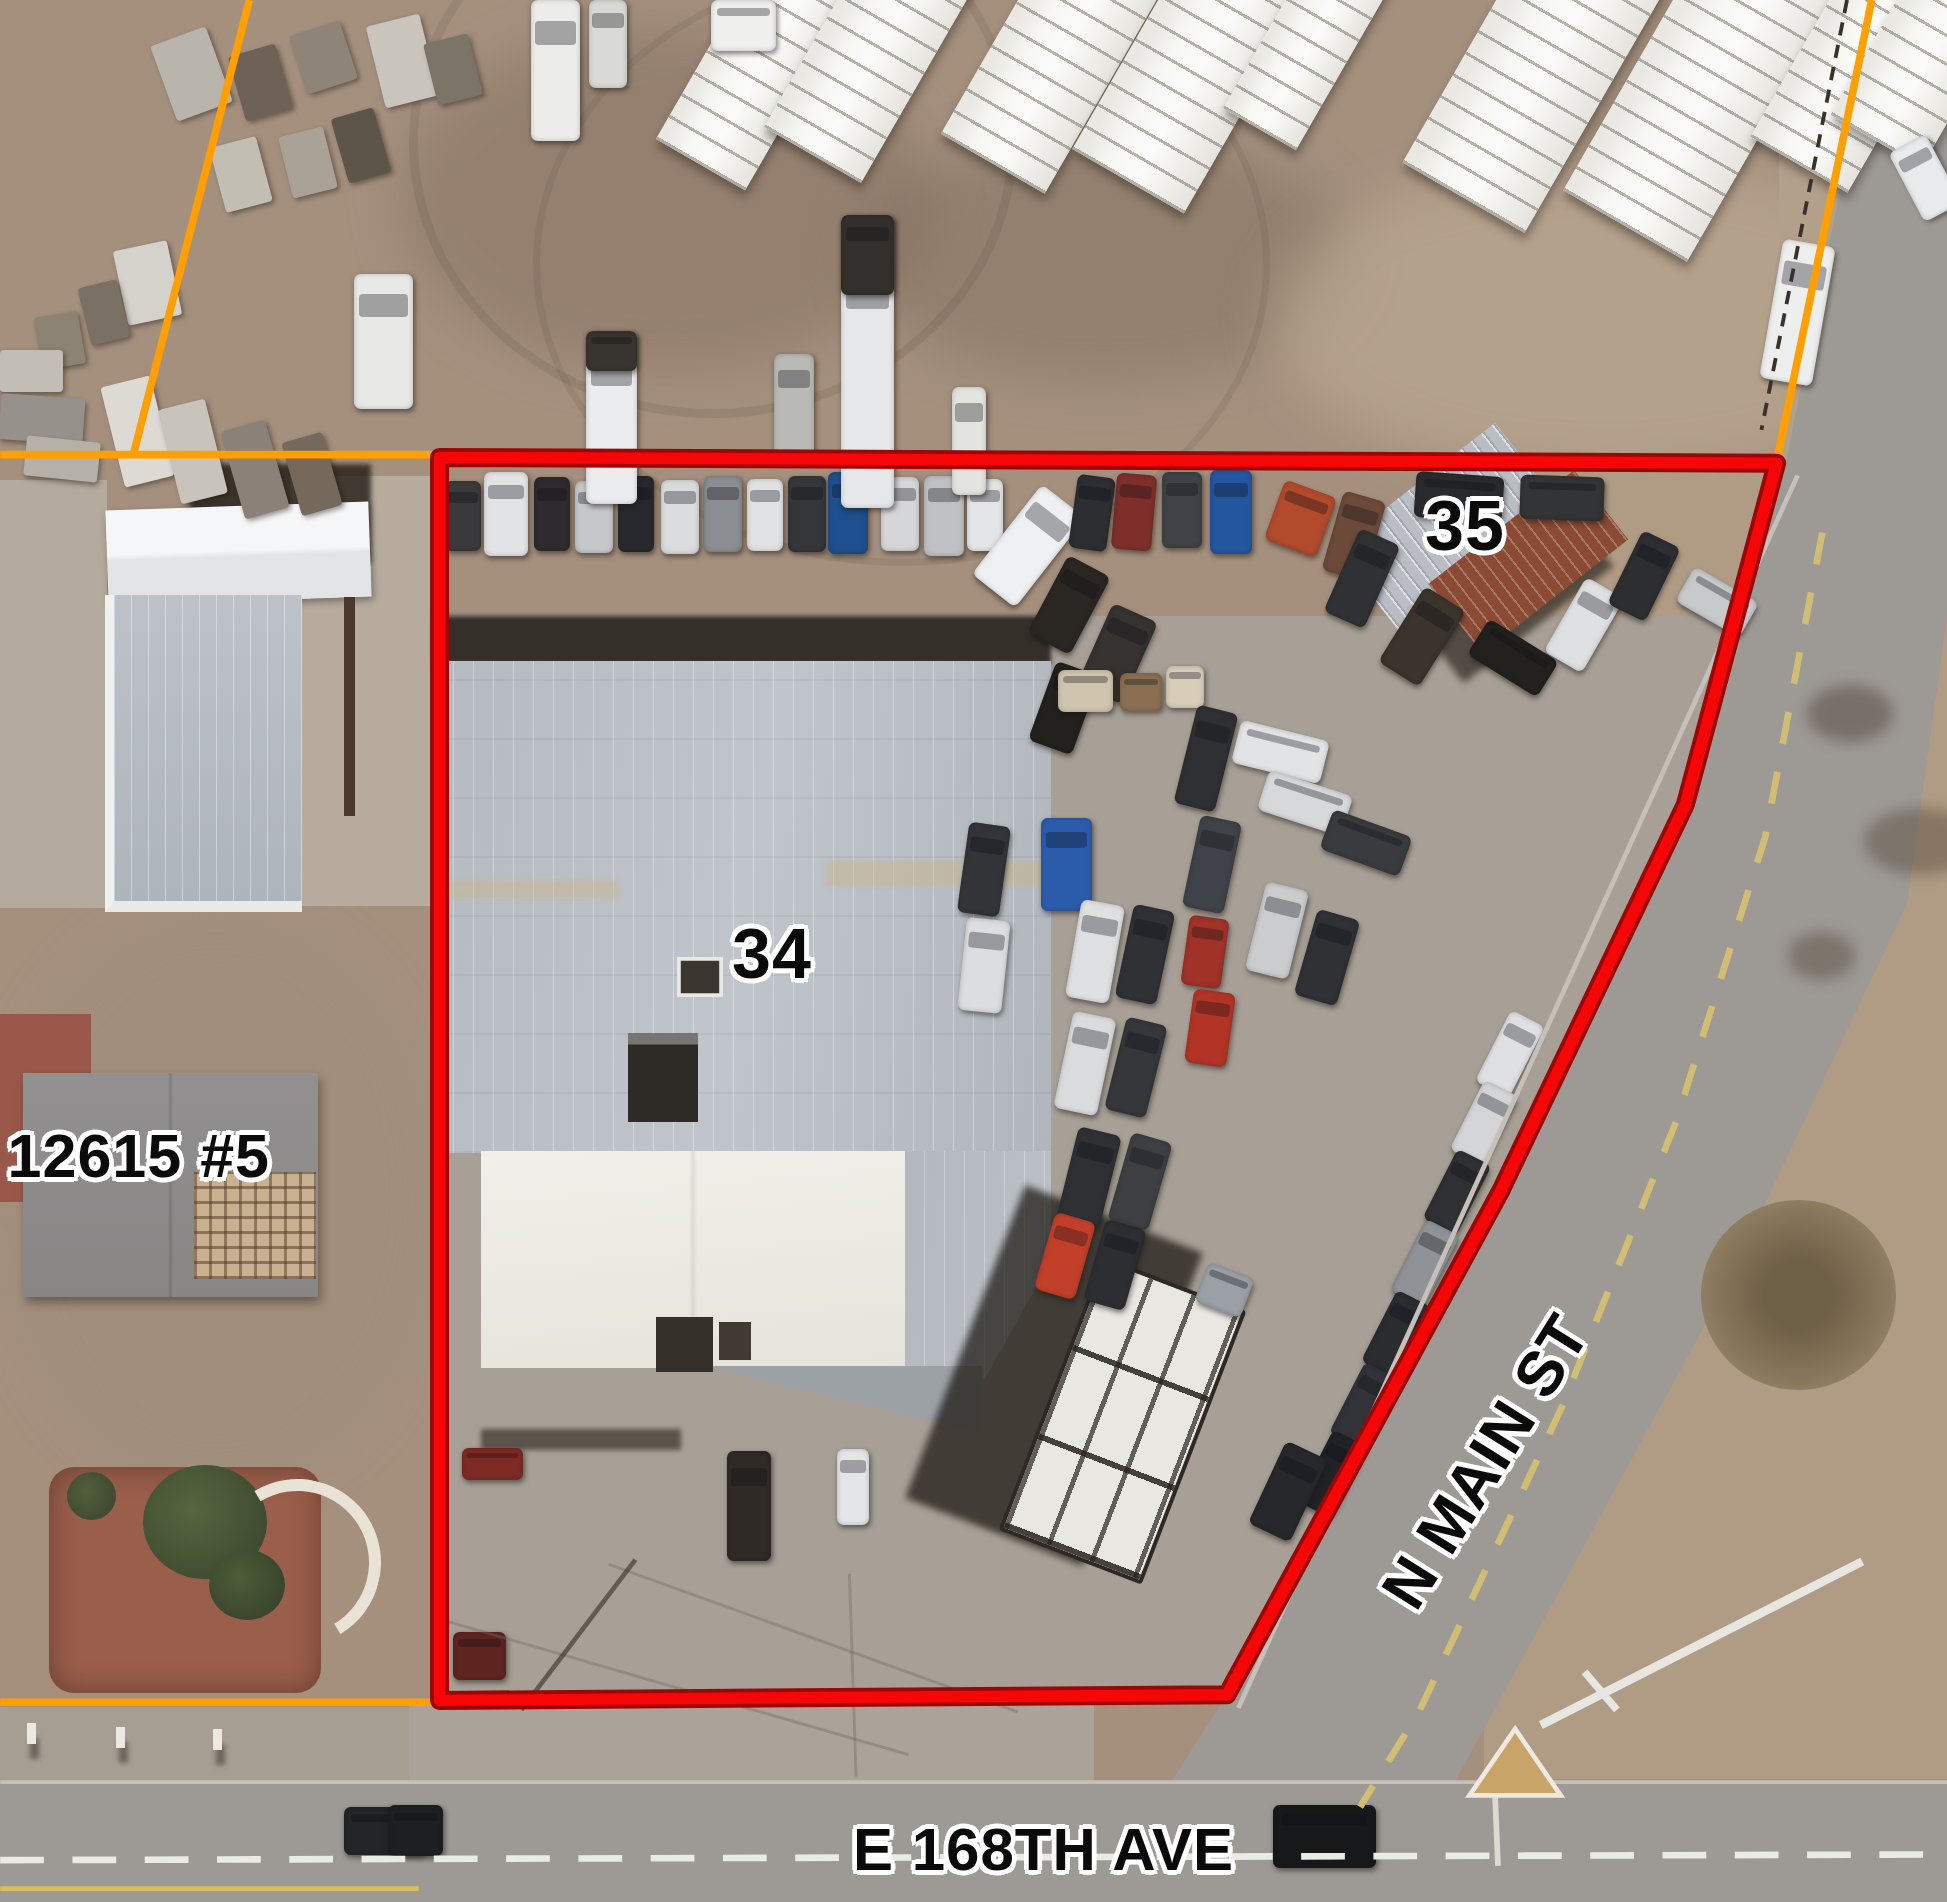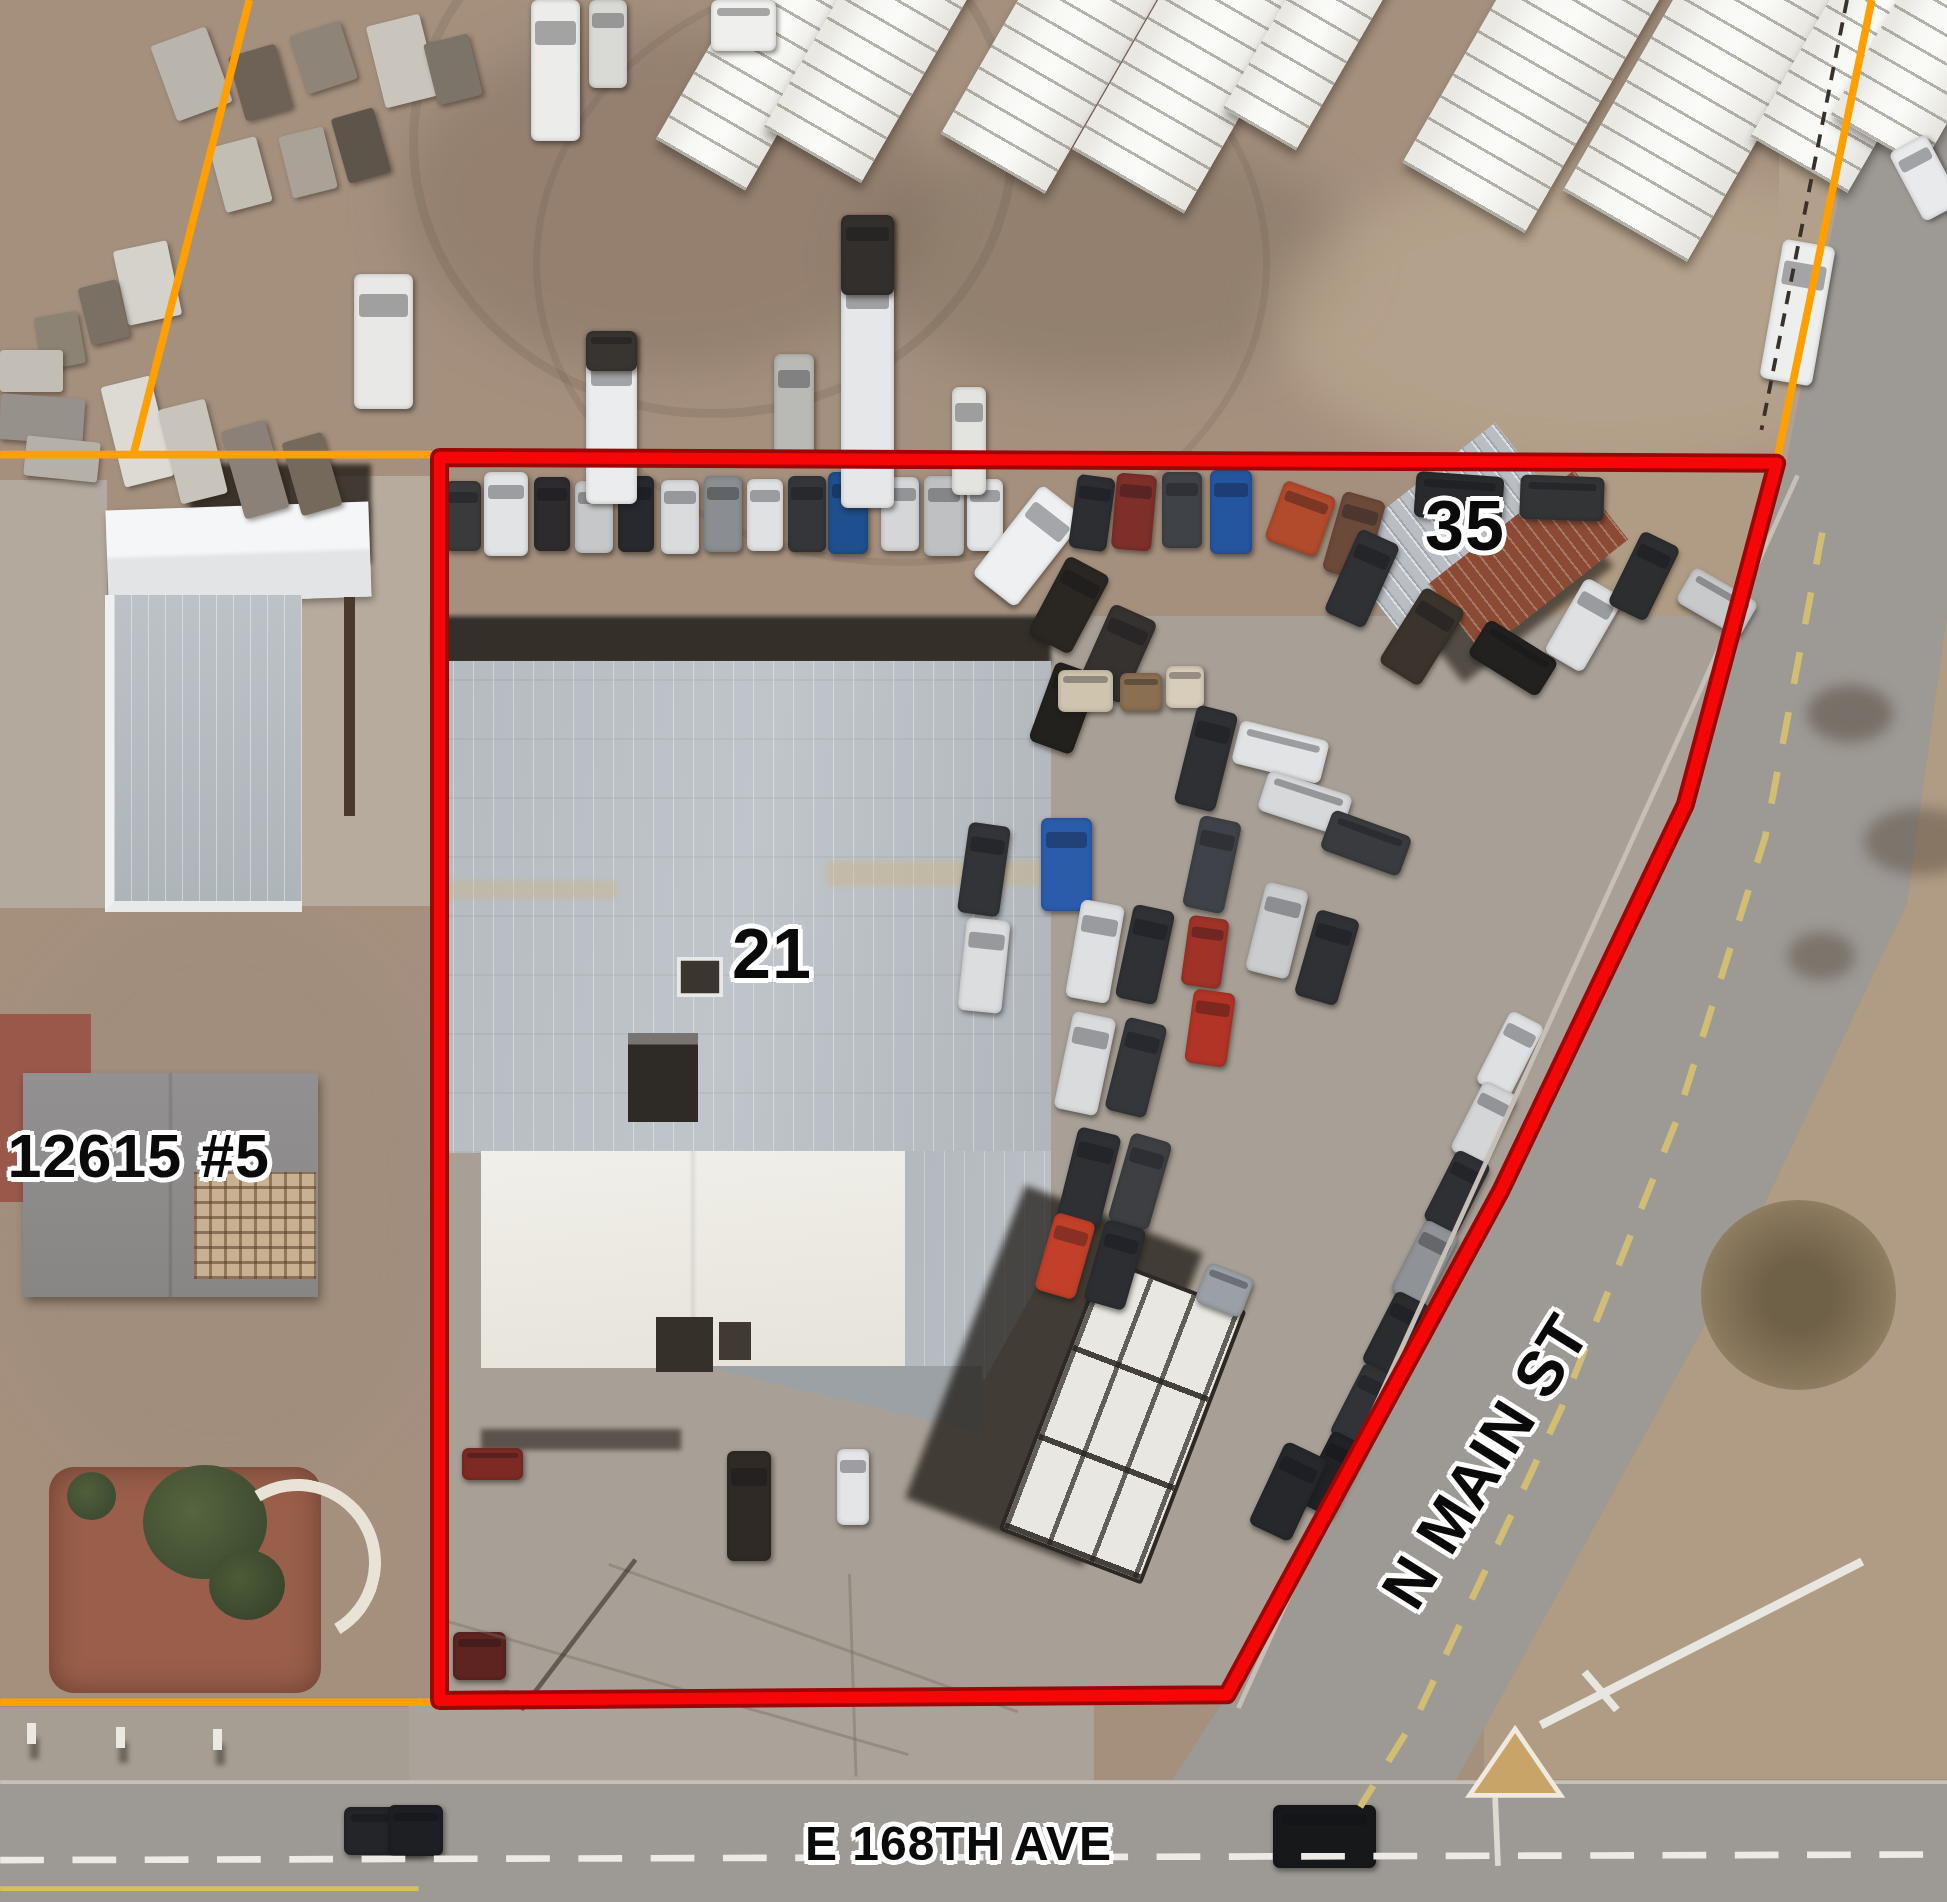--- a/index.html
+++ b/index.html
@@ -19,21 +19,21 @@
   .tree{border-radius:50%;}
   .bol{width:8.6px;height:21px;background:#ece9e2;box-shadow:2.9px 15px 4.8px rgba(35,30,25,.45);}
   .maplabel{font-weight:bold;color:#0a0a0a;white-space:nowrap;letter-spacing:1px;line-height:1;
     text-shadow:-3.8px -3.8px 0 #fff,3.8px -3.8px 0 #fff,-3.8px 3.8px 0 #fff,3.8px 3.8px 0 #fff,
                 0 -4.8px 0 #fff,0 4.8px 0 #fff,-4.8px 0 0 #fff,4.8px 0 0 #fff,
                 -1.9px -1.9px 0 #fff,1.9px 1.9px 0 #fff;}
   .lbl-21{left:732px;top:919px;font-size:70px;}
   .lbl-41{left:1425px;top:491px;font-size:70px;}
   .lbl-neighbor{left:7.6px;top:1126px;font-size:61px;}
   .lbl-nmain{left:1320px;top:1430px;font-size:63px;transform:rotate(-58deg);}
-  .lbl-e168{left:805px;top:1820px;font-size:48px;}
+  .lbl-e168{left:853px;top:1820px;font-size:60px;}
 </style>
 </head>
 <body>
 
 <div id="map">
 
   <div class="patch" style="left:399px;top:28.5px;width:533px;height:342px;background:rgba(120,100,85,.35);"></div>
   <div class="patch" style="left:856px;top:133px;width:495px;height:247px;background:rgba(110,95,80,.32);"></div>
   <div class="patch" style="left:1274px;top:162px;width:666px;height:314px;background:rgba(196,178,152,.5);"></div>
   <div class="patch" style="left:0px;top:913px;width:438px;height:571px;background:rgba(150,135,120,.25);"></div>
@@ -256,19 +256,19 @@
       <polyline points="262,0 140,478" fill="none" stroke="#ff9f00" stroke-width="8"></polyline>
       <polyline points="0,478 460,478" fill="none" stroke="#ff9f00" stroke-width="8"></polyline>
       <polyline points="0,1790 460,1790" fill="none" stroke="#ff9f00" stroke-width="8"></polyline>
       <polyline points="1968,0 1868,485" fill="none" stroke="#ff9f00" stroke-width="8"></polyline>
       <polygon points="462,481 1868,487 1772,846 1578,1252 1290,1782 462,1788" fill="none" stroke="#9c0606" stroke-width="20" stroke-linejoin="round"></polygon>
       <polygon points="462,481 1868,487 1772,846 1578,1252 1290,1782 462,1788" fill="none" stroke="#f60606" stroke-width="12" stroke-linejoin="round"></polygon>
       <line x1="1572" y1="1890" x2="1575" y2="1962" stroke="#dddad2" stroke-width="6"></line>
       <polygon points="1593,1818 1545,1888 1641,1888" fill="#c9a468" stroke="#efe9df" stroke-width="5"></polygon>
     </svg>
 
-  <div class="maplabel lbl-21">21</div>
+  <div class="maplabel lbl-21">34</div>
   <div class="maplabel lbl-41">35</div>
   <div class="maplabel lbl-neighbor">12615 #5</div>
   <div class="maplabel lbl-nmain">N MAIN ST</div>
   <div class="maplabel lbl-e168">E 168TH AVE</div>
 </div>
 
 
 </body></html>

